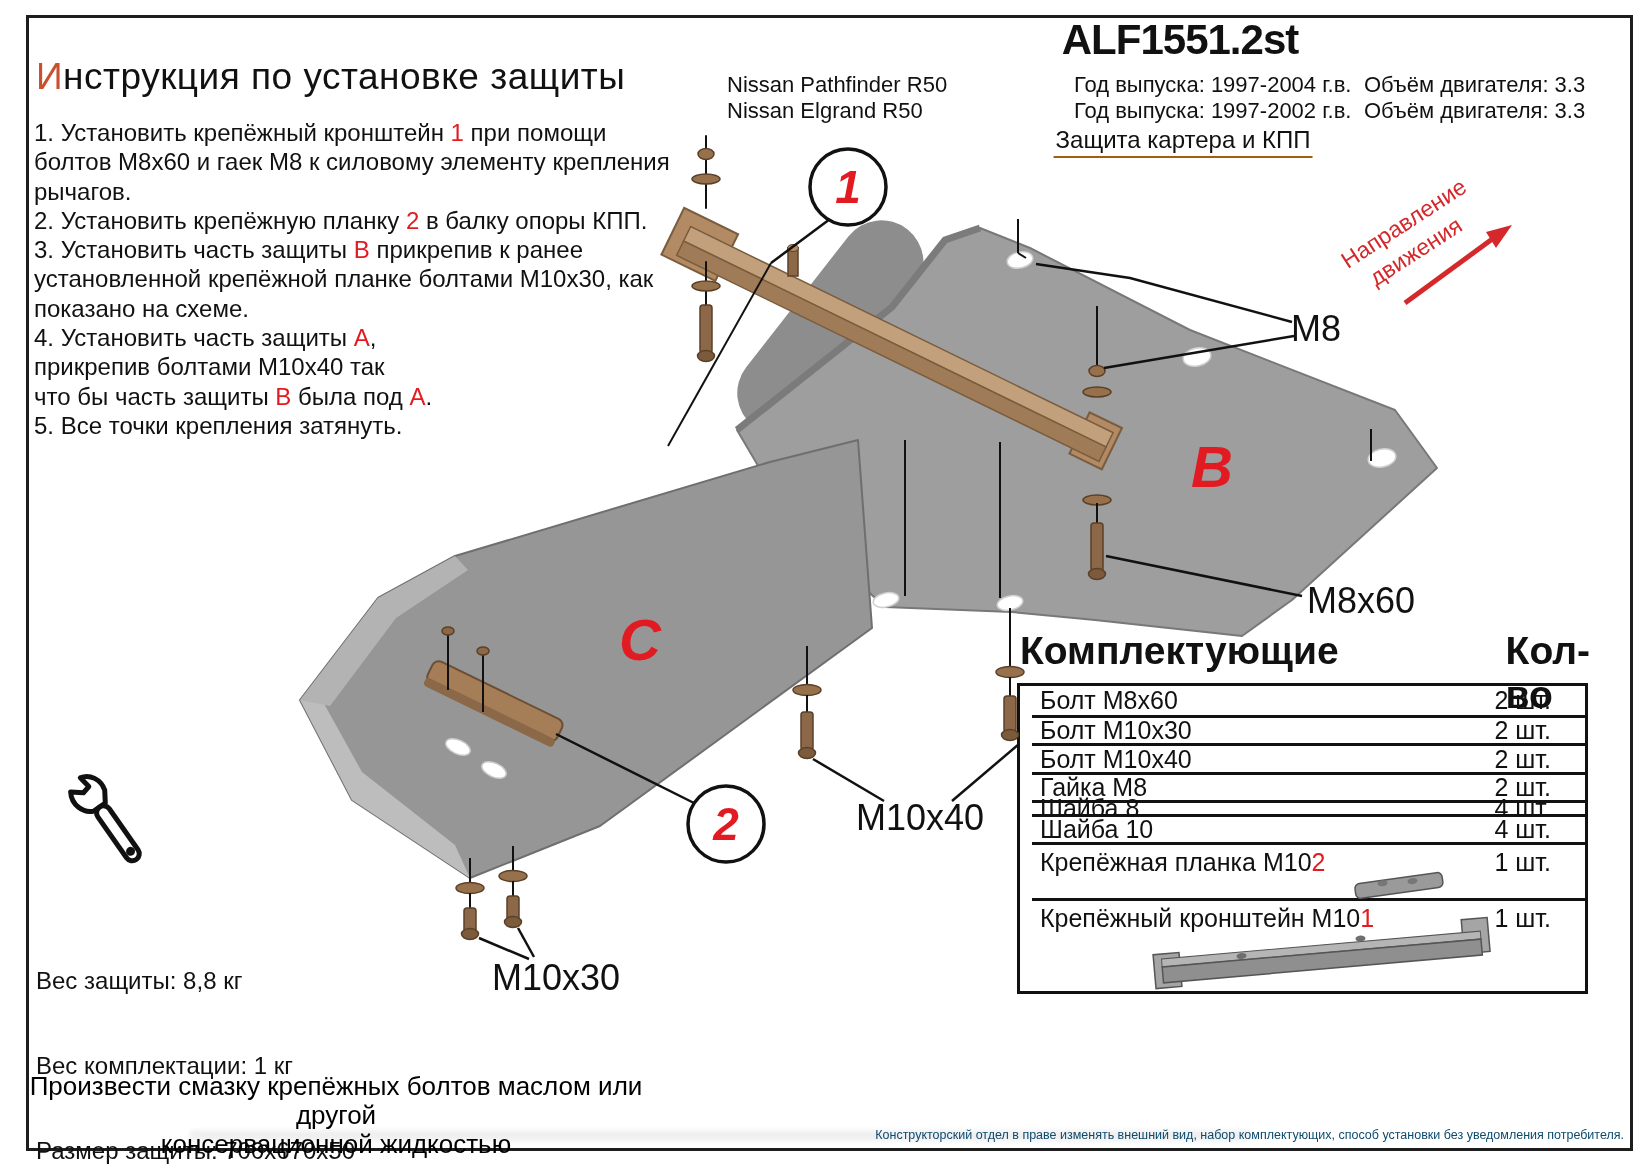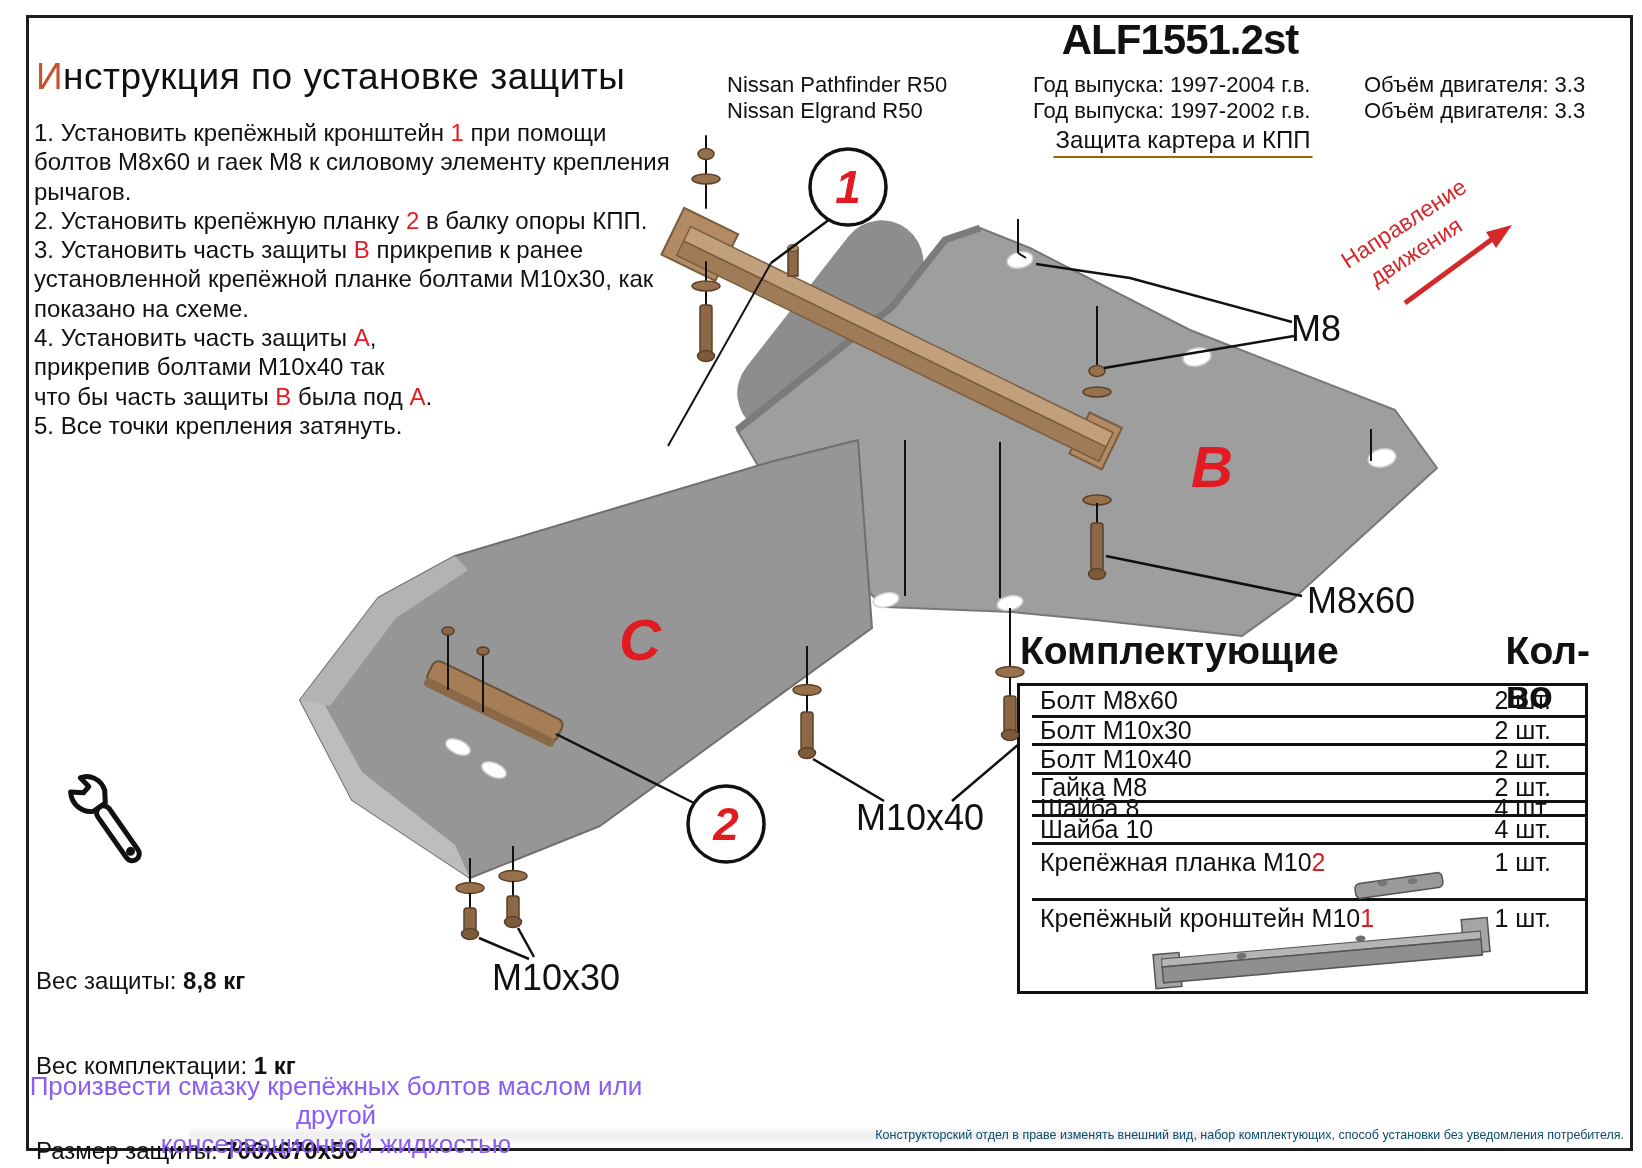--- a/index.html
+++ b/index.html
@@ -6,38 +6,38 @@
   .page{position:relative;width:1642px;height:1168px;background:#fff;overflow:hidden;
         font-family:"Liberation Sans",sans-serif;color:#111;}
   .frame{position:absolute;left:26px;top:15px;width:1601px;height:1130px;border:3px solid #1d1d1d;}
   .abs{position:absolute;}
   .red{color:#e21b22;}
   .page-title{left:36px;top:56px;font-size:37px;letter-spacing:.5px;}
   .title-first{color:#c8502e;}
   .code{left:1180px;top:16px;transform:translateX(-50%);font-size:42px;font-weight:bold;letter-spacing:-1px;}
   .hdr-col{font-size:22px;line-height:26px;white-space:nowrap;}
   .models{left:727px;top:72px;}
-  .years{left:1033px;top:72px;}
+  .years{left:1074px;top:72px;}
   .engines{left:1364px;top:72px;}
   .subtitle{left:1183px;top:126px;transform:translateX(-50%);font-size:24px;
             border-bottom:2px solid #a16207;padding:0 2px 2px 2px;white-space:nowrap;}
   .instructions{left:34px;top:118px;width:672px;font-size:24px;line-height:29.3px;}
   .parts-table{left:1017px;top:683px;width:571px;height:311px;border:3px solid #111;
                display:flex;flex-direction:column;box-sizing:border-box;background:transparent;}
   .prow{display:flex;align-items:center;border-bottom:3px solid #111;font-size:25px;
         padding:0 0 0 8px;box-sizing:border-box;margin-left:12px;}
   .prow:last-child{border-bottom:none;}
   .prow .qty{margin-left:auto;padding-right:34px;white-space:nowrap;}
   .prow.tall{align-items:flex-start;padding-top:3px;}
   .tbl-title{left:1020px;top:629px;font-size:39px;font-weight:bold;}
   .tbl-qty-title{left:1590px;top:629px;transform:translateX(-100%);font-size:39px;font-weight:bold;}
   .specs{left:36px;top:910px;font-size:24px;line-height:28.4px;white-space:pre;}
-  .spec-val.b{font-weight:bold;}
+  .spec-val.b{font-weight:normal;}
   .warning{left:336px;top:1072px;transform:translateX(-50%);width:640px;text-align:center;
-           color:#8b5cf6;font-size:26px;line-height:29px;}
+           color:#000000;font-size:26px;line-height:29px;}
   .footnote{right:18px;top:1128px;font-size:12.5px;color:#0c4a6e;white-space:nowrap;}
   .ghost-line{left:190px;top:1130px;width:1060px;height:11px;background:#000;opacity:.06;filter:blur(2px);}
   svg.overlay{position:absolute;left:0;top:0;pointer-events:none;}
   .dlabel{font-family:"Liberation Sans",sans-serif;font-size:36px;fill:#111;}
   .dletter{font-family:"Liberation Sans",sans-serif;font-size:58px;font-weight:bold;font-style:italic;fill:#e21b22;}
   .dnum{font-family:"Liberation Sans",sans-serif;font-size:46px;font-weight:bold;font-style:italic;fill:#e21b22;}
   .dirtxt{font-family:"Liberation Sans",sans-serif;font-size:23px;fill:#d4282b;}
 </style>
 </head>
 <body>

